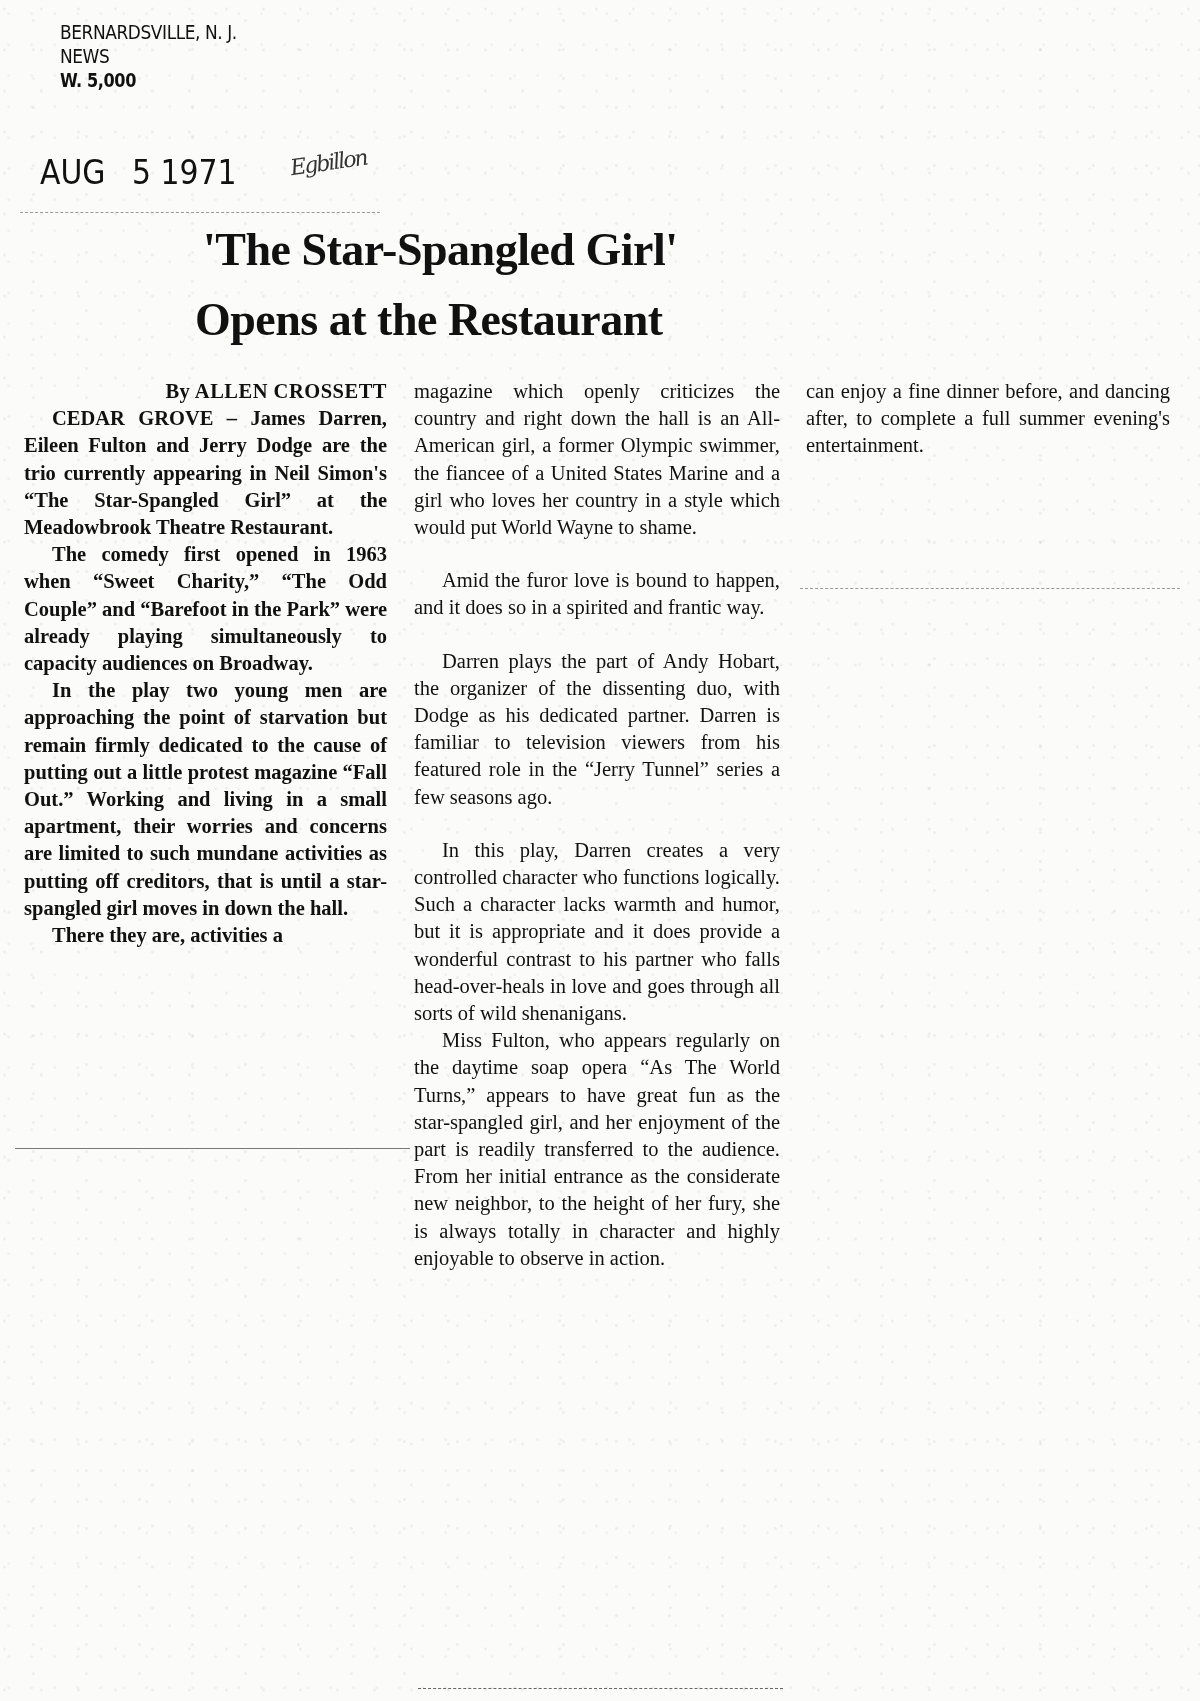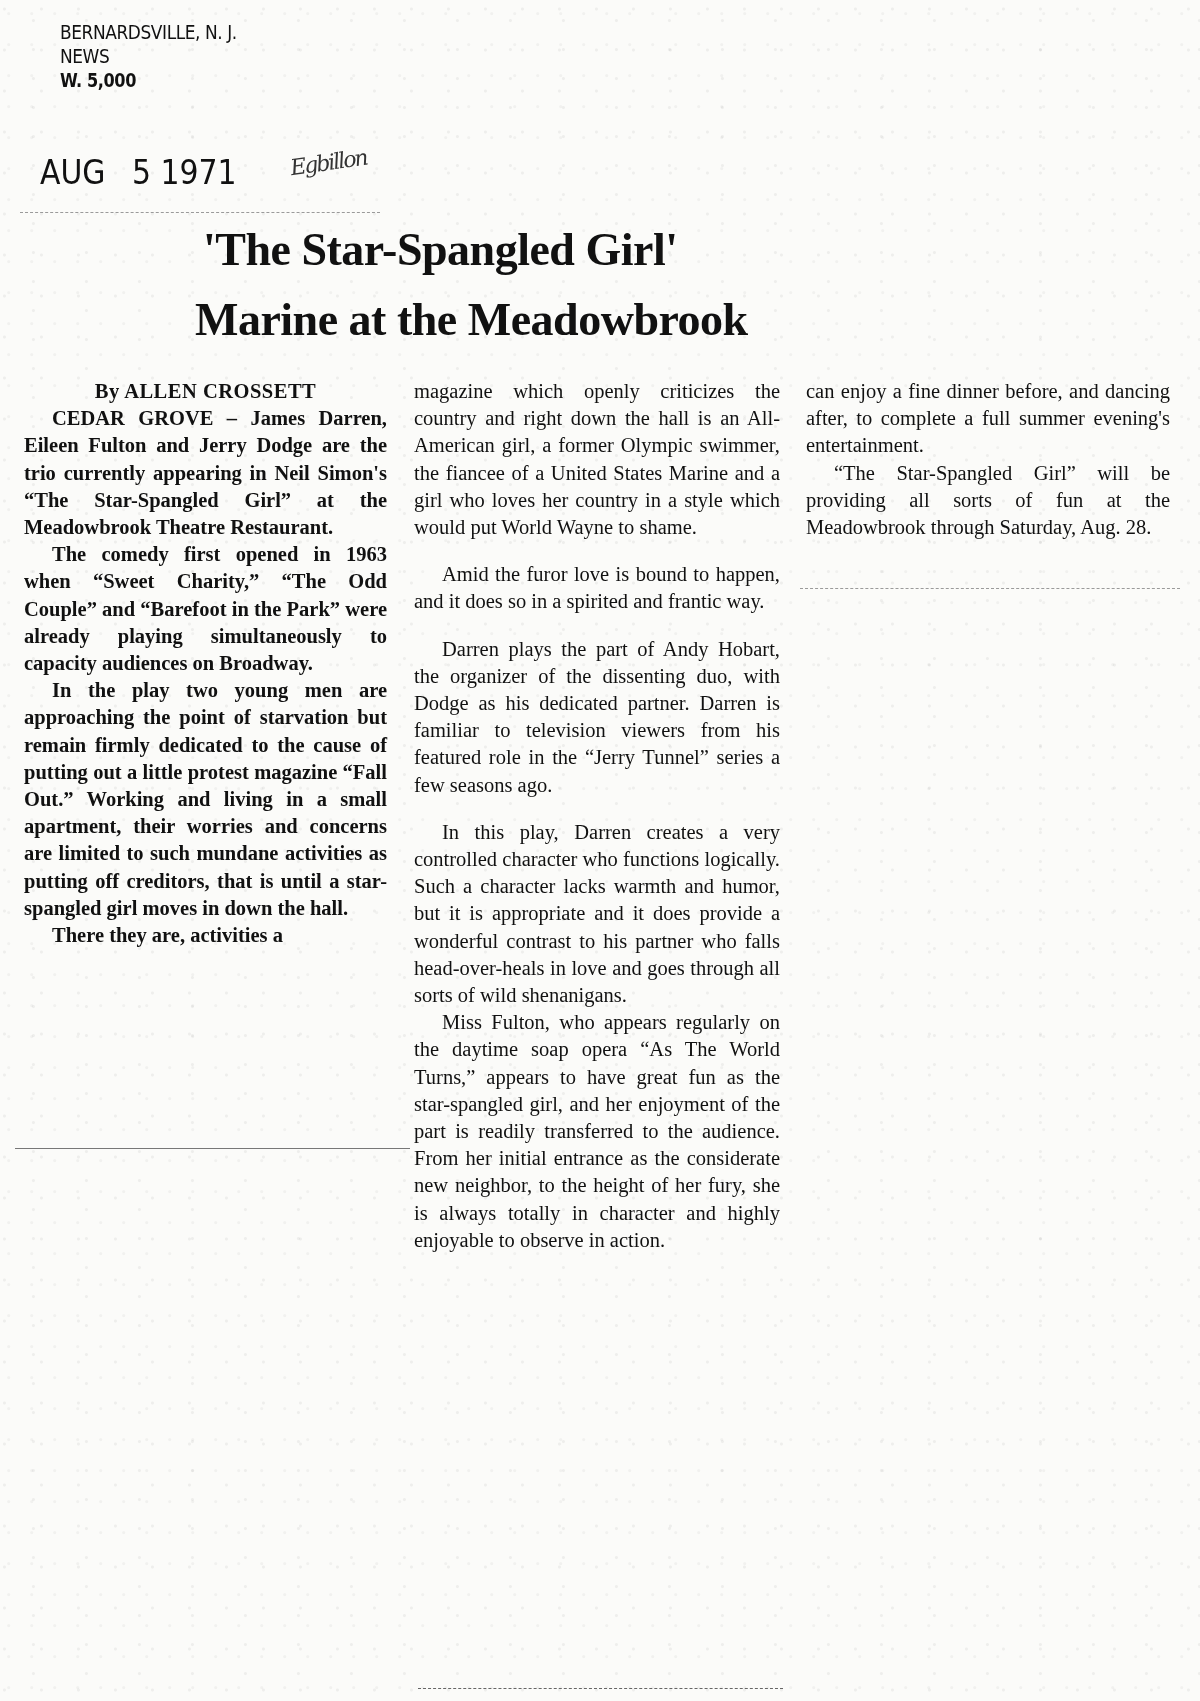--- a/index.html
+++ b/index.html
@@ -49,25 +49,25 @@
     letter-spacing: -0.5px;
   }
   .headline div { white-space: nowrap; }
   .headline .l1 { margin-left: 8px; }
   .col {
     position: absolute; top: 378px;
     font-size: 20.5px; line-height: 27.2px;
     text-align: justify;
   }
   .col p { margin: 0; text-indent: 28px; }
-  .col p.gap { margin-top: 20px; }
+  .col p.gap { margin-top: 26px; }
   .col1 { left: 24px; width: 363px; font-weight: bold; }
   .col2 { left: 414px; width: 366px; }
   .col3 { left: 806px; width: 364px; }
-  .byline { text-align: center; text-indent: 0 !important; font-weight: bold; letter-spacing: 0.5px; }
+  .byline { text-align: right; text-indent: 0 !important; font-weight: bold; letter-spacing: 0.5px; }
   .col1-rule {
     position: absolute; left: 15px; top: 1148px; width: 395px;
     border-top: 1px solid #777;
   }
   .col2-rule {
     position: absolute; left: 418px; top: 1688px; width: 365px;
     border-top: 1px dashed #666;
   }
   .col3-rule {
     position: absolute; left: 800px; top: 588px; width: 380px;
@@ -88,21 +88,21 @@
 <div class="stamp">
   <span>AUG</span><span class="day">5 1971</span>
 </div>
 
 <div class="signature">Egbillon</div>
 
 <div class="head-rule"></div>
 
 <div class="headline">
   <div class="l1">'The Star-Spangled Girl'</div>
-  <div>Marine at the Meadowbrook</div>
+  <div>Opens at the Restaurant</div>
 </div>
 
 <div class="col col1">
   <p class="byline">By ALLEN CROSSETT</p>
   <p>CEDAR GROVE – James Darren, Eileen Fulton and Jerry Dodge are the trio currently appearing in Neil Simon's “The Star-Spangled Girl” at the Meadowbrook Theatre Restaurant.</p>
   <p>The comedy first opened in 1963 when “Sweet Charity,” “The Odd Couple” and “Barefoot in the Park” were already playing simultaneously to capacity audiences on Broadway.</p>
   <p>In the play two young men are approaching the point of starvation but remain firmly dedicated to the cause of putting out a little protest magazine “Fall Out.” Working and living in a small apartment, their worries and concerns are limited to such mundane activities as putting off creditors, that is until a star-spangled girl moves in down the hall.</p>
   <p>There they are, activities a</p>
 </div>
 <div class="col1-rule"></div>
@@ -111,15 +111,14 @@
   <p style="text-indent:0">magazine which openly criticizes the country and right down the hall is an All-American girl, a former Olympic swimmer, the fiancee of a United States Marine and a girl who loves her country in a style which would put World Wayne to shame.</p>
   <p class="gap">Amid the furor love is bound to happen, and it does so in a spirited and frantic way.</p>
   <p class="gap">Darren plays the part of Andy Hobart, the organizer of the dissenting duo, with Dodge as his dedicated partner. Darren is familiar to television viewers from his featured role in the “Jerry Tunnel” series a few seasons ago.</p>
   <p class="gap">In this play, Darren creates a very controlled character who functions logically. Such a character lacks warmth and humor, but it is appropriate and it does provide a wonderful contrast to his partner who falls head-over-heals in love and goes through all sorts of wild shenanigans.</p>
   <p>Miss Fulton, who appears regularly on the daytime soap opera “As The World Turns,” appears to have great fun as the star-spangled girl, and her enjoyment of the part is readily transferred to the audience. From her initial entrance as the considerate new neighbor, to the height of her fury, she is always totally in character and highly enjoyable to observe in action.</p>
 </div>
 <div class="col2-rule"></div>
 
 <div class="col col3">
   <p style="text-indent:0">can enjoy a fine dinner before, and dancing after, to complete a full summer evening's entertainment.</p>
-  <p>“The Star-Spangled Girl” will be providing all sorts of fun at the Meadowbrook through Saturday, Aug. 28.</p>
 </div>
 <div class="col3-rule"></div>
 
 </body></html>

